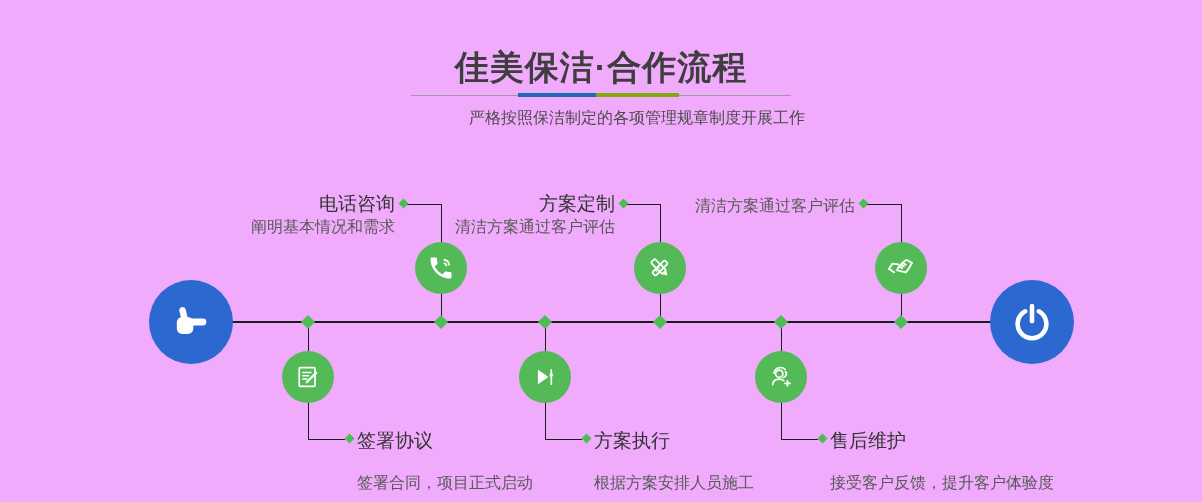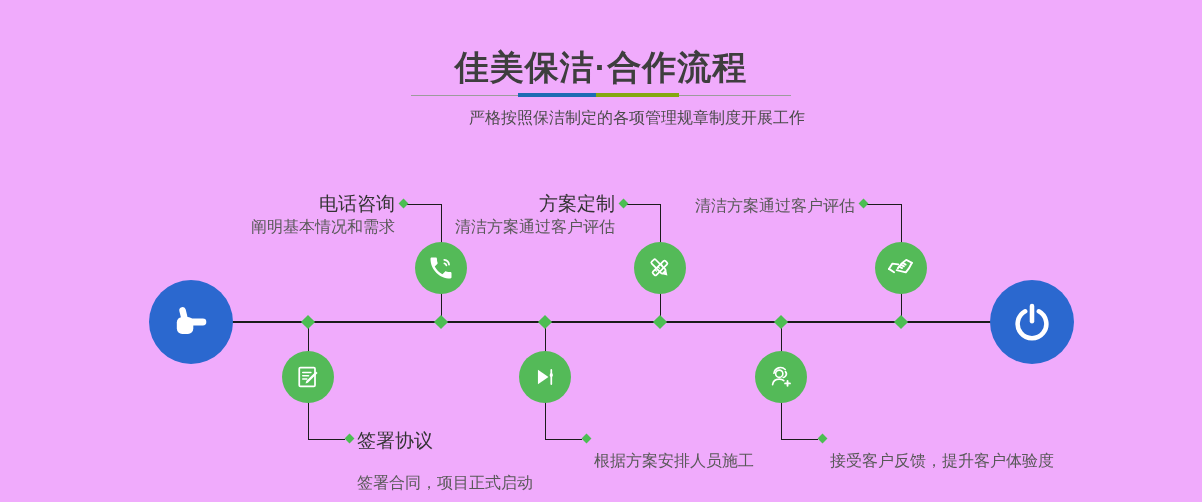--- a/index.html
+++ b/index.html
@@ -191,19 +191,21 @@
   </div>
   <div class="label label-top" style="right:347px;top:193px">
     <div class="d">清洁方案通过客户评估</div>
   </div>
 
   <div class="label label-bottom" style="left:357px;top:430px">
     <div class="t">签署协议</div>
     <div class="d">签署合同，项目正式启动</div>
   </div>
   <div class="label label-bottom" style="left:594px;top:430px">
+    <div class="t">方案执行</div>
     <div class="d">根据方案安排人员施工</div>
   </div>
   <div class="label label-bottom" style="left:830px;top:430px">
+    <div class="t">售后维护</div>
     <div class="d">接受客户反馈，提升客户体验度</div>
   </div>
 
 </div>
 
 </body></html>

